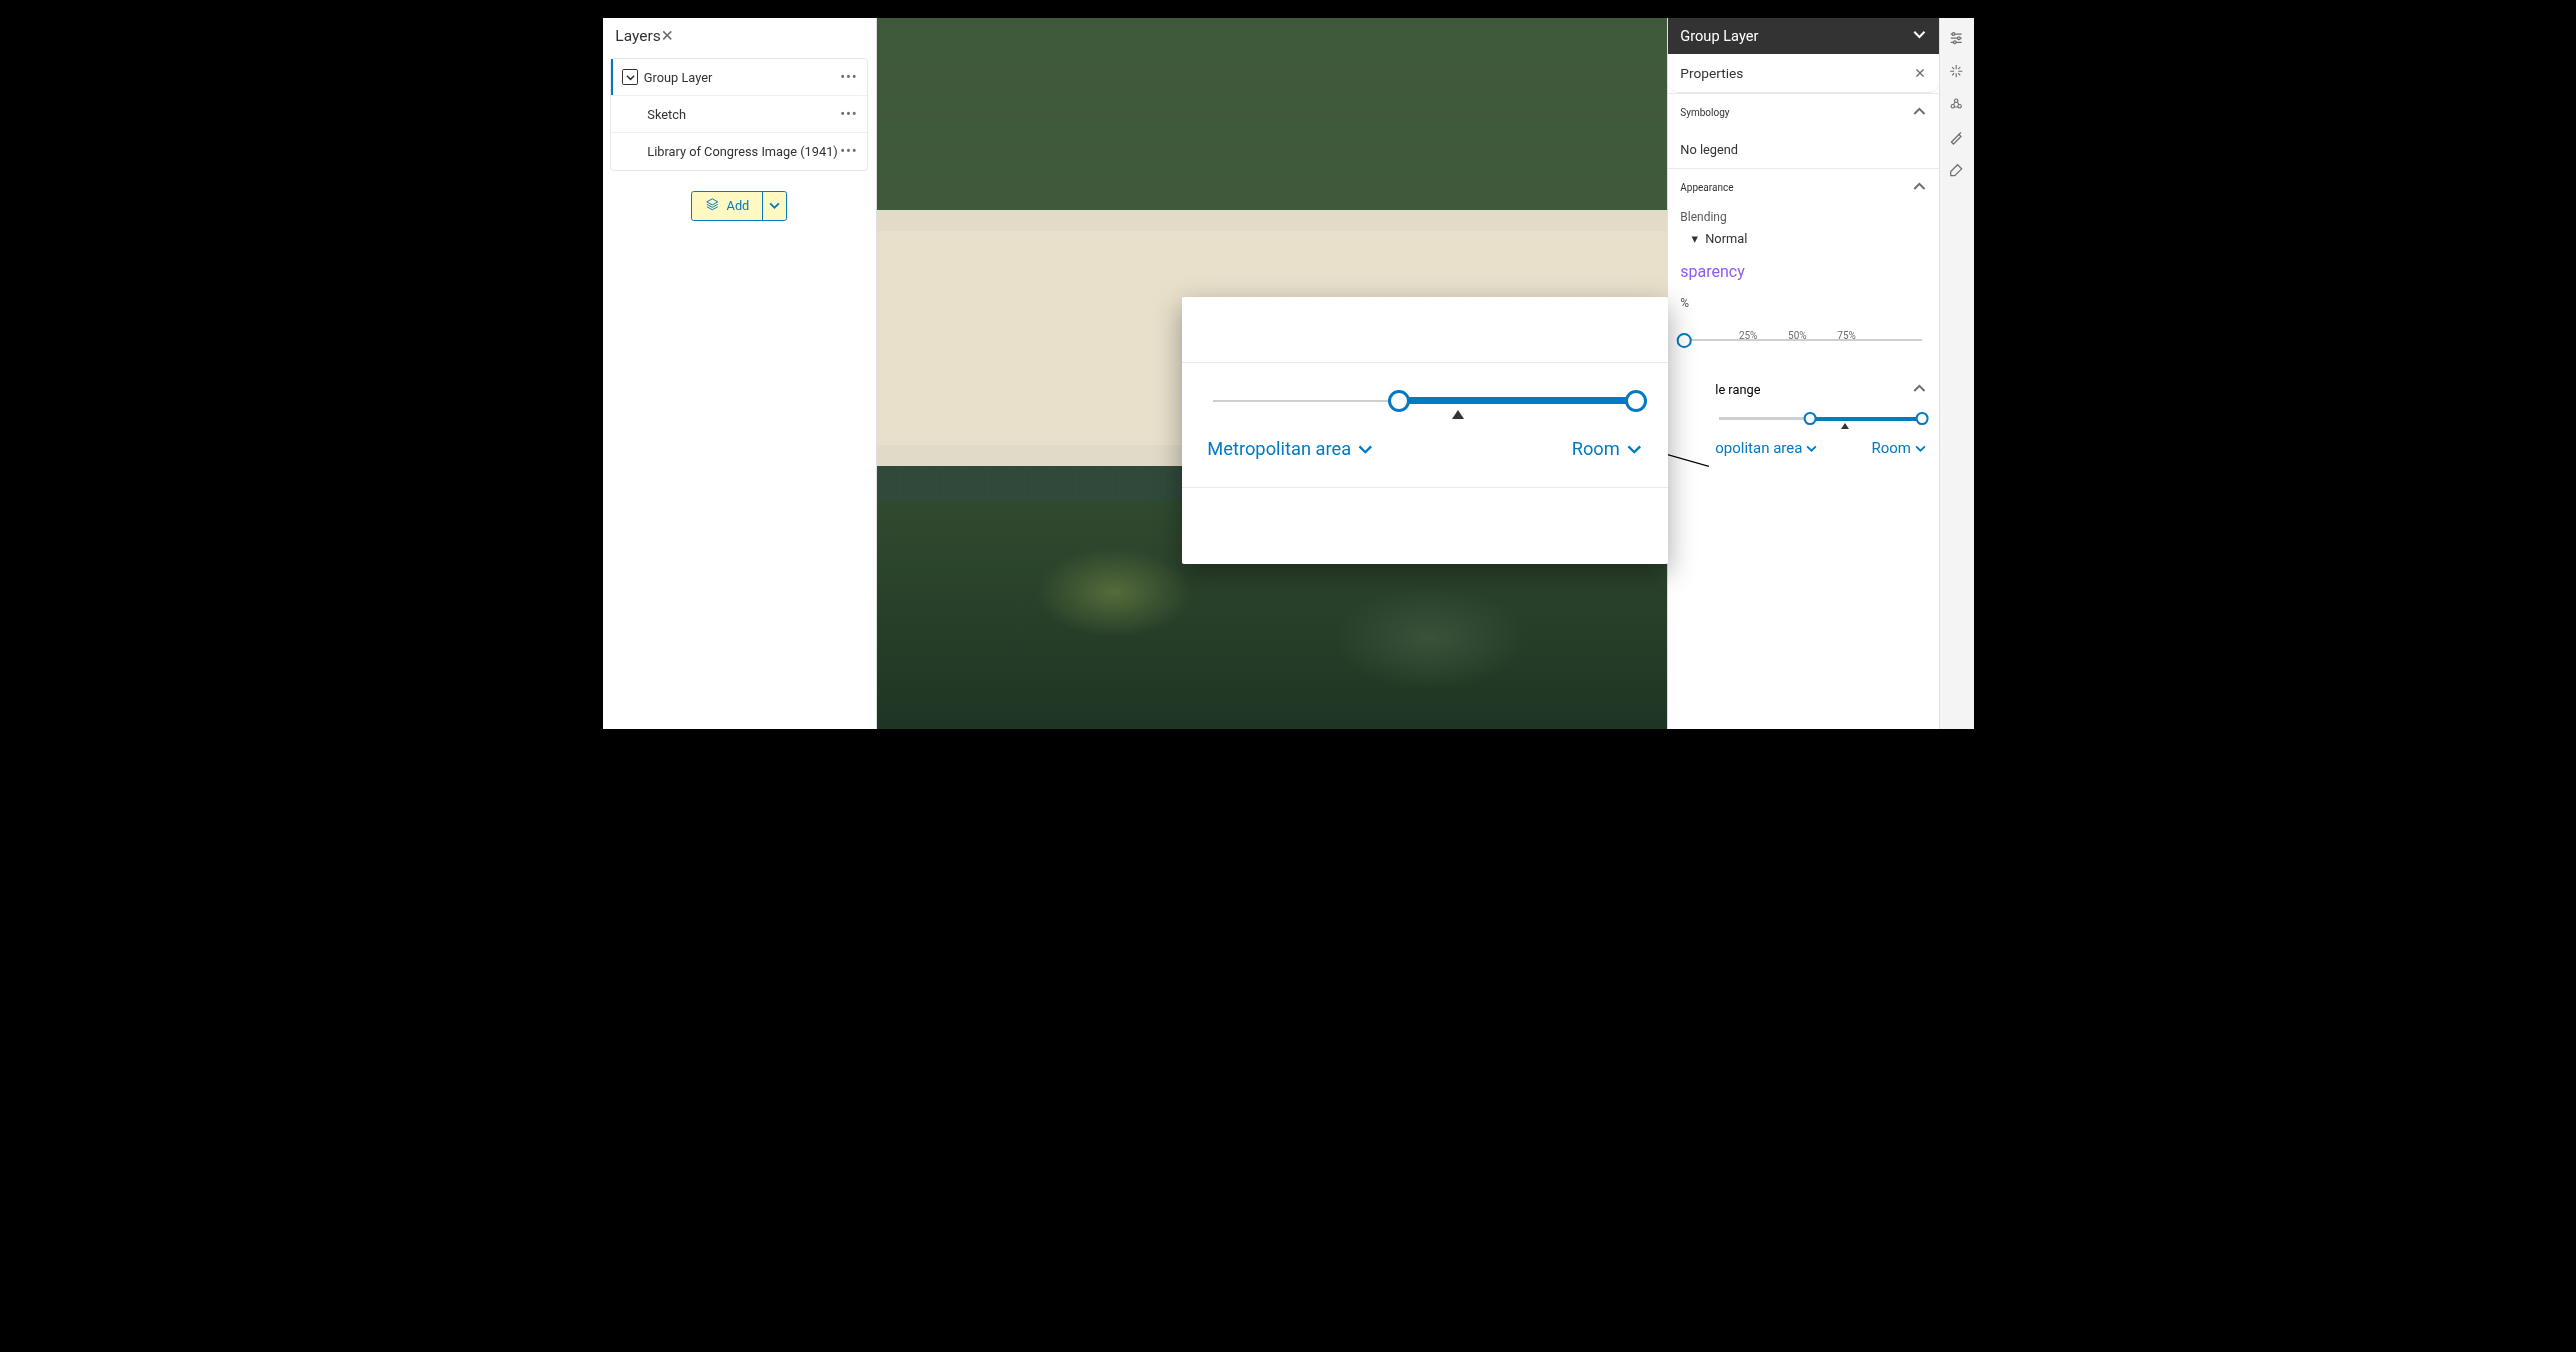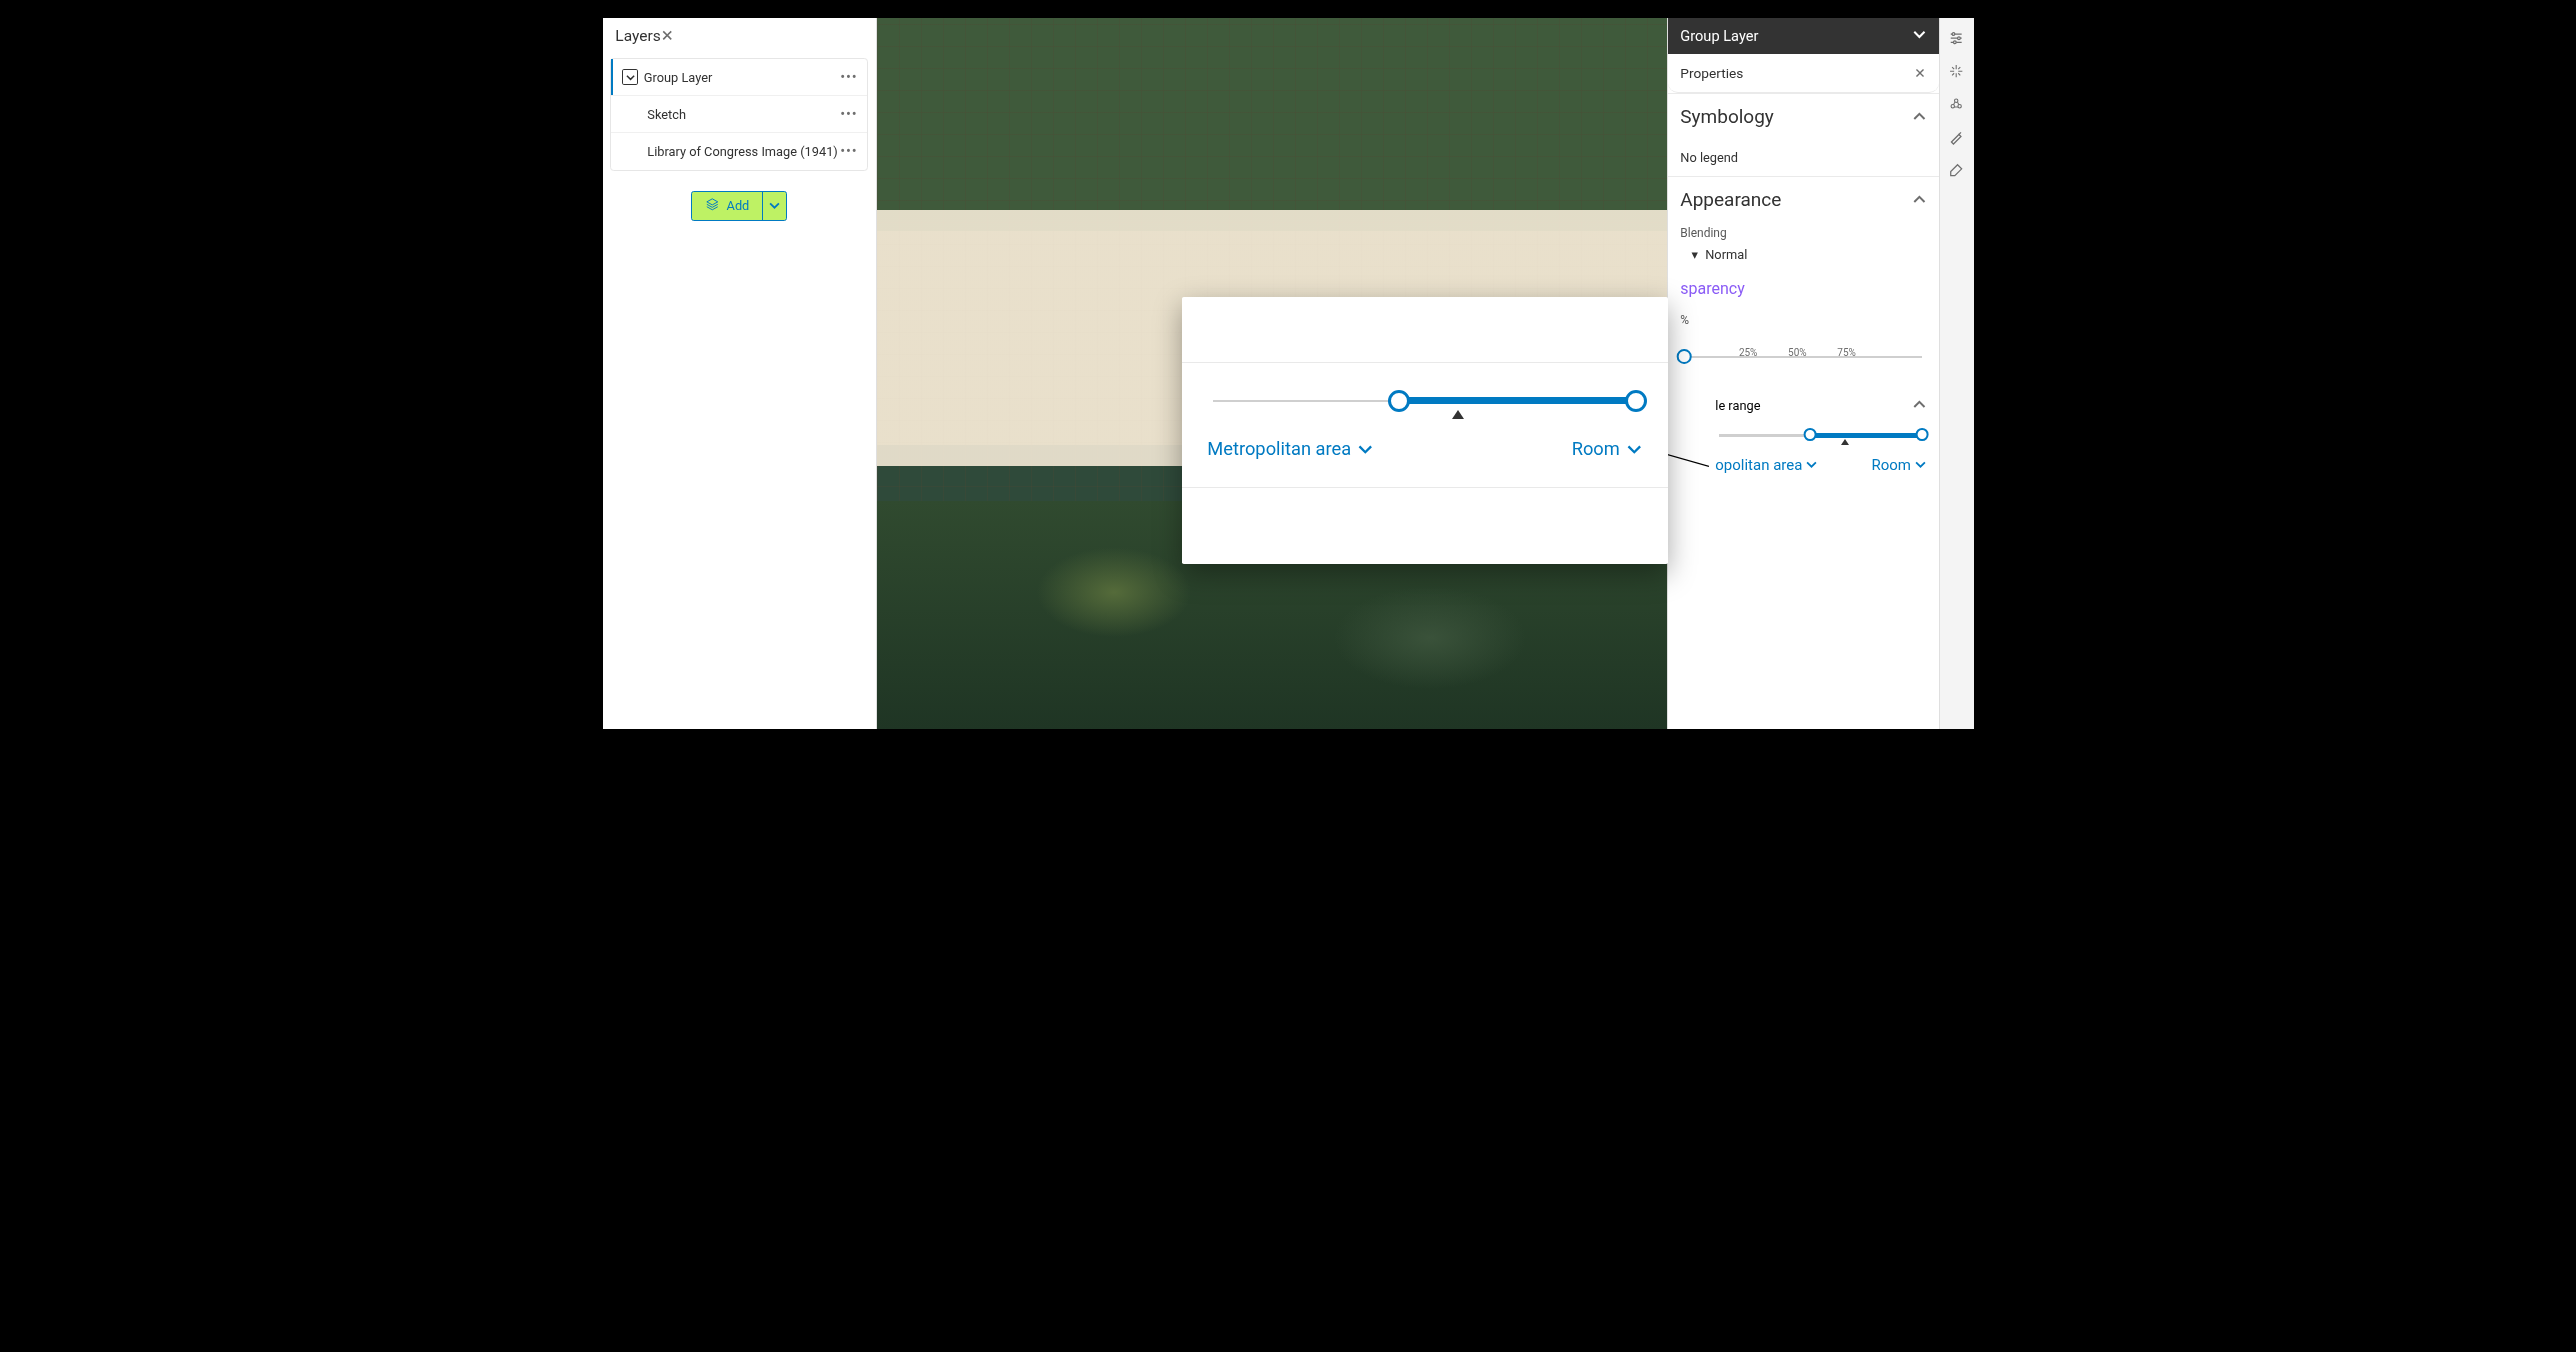--- a/index.html
+++ b/index.html
@@ -68,21 +68,21 @@
     width: 18.3px; color: #6e6e6e; font-size: 14.6px; letter-spacing: 0.9px;
     cursor: pointer; text-align: center;
   }
   .add-row { display: flex; justify-content: center; padding: 20px 0; }
   .add-btn {
     display: flex; align-items: stretch;
     border: 0.9px solid #007ac2;
     border-radius: 2.7px;
     overflow: hidden;
     color: #007ac2;
-    background: #bef264;
+    background: #fef9c3;
     font-size: 12.8px;
     cursor: pointer;
   }
   .add-btn .main { display: flex; align-items: center; gap: 7.3px; padding: 5.5px 12.8px; }
   .add-btn .caret { display: flex; align-items: center; justify-content: center; width: 24px; border-left: 0.9px solid #007ac2; }
 
   
   .map-area {
     flex: 1 1 auto;
     position: relative;
@@ -147,21 +147,21 @@
     font-size: 13.7px;
     color: #323232;
     border-bottom: 0.9px solid #eaeaea;
     border-radius: 10px;
   }
   .section-title .close-x { color: #6e6e6e; cursor: pointer; font-size: 13.7px; }
   .section-row { padding: 11px 12.8px; font-size: 12.8px; color: #323232; }
   .section-head {
     display: flex; align-items: center; justify-content: space-between;
     padding: 11px 12.8px;
-    font-size: 19px;
+    font-size: 10px;
     color: #323232;
     border-top: 0.9px solid #eaeaea;
   }
   .sub-label { font-size: 12px; color: #595959; padding: 0 12.8px; margin-top: 3.7px; }
   .blend-value { display: flex; align-items: center; gap: 7.3px; padding: 7.3px 12.8px 12.8px 24px; font-size: 12.8px; color: #323232; }
   .transparency { padding: 3.7px 12.8px 14.6px 12.8px; }
   .trans-label { font-size: 16px; color: #8b5cf6; margin-bottom: 15px; }
   .trans-slider {
     position: relative;
     height: 25.6px;

